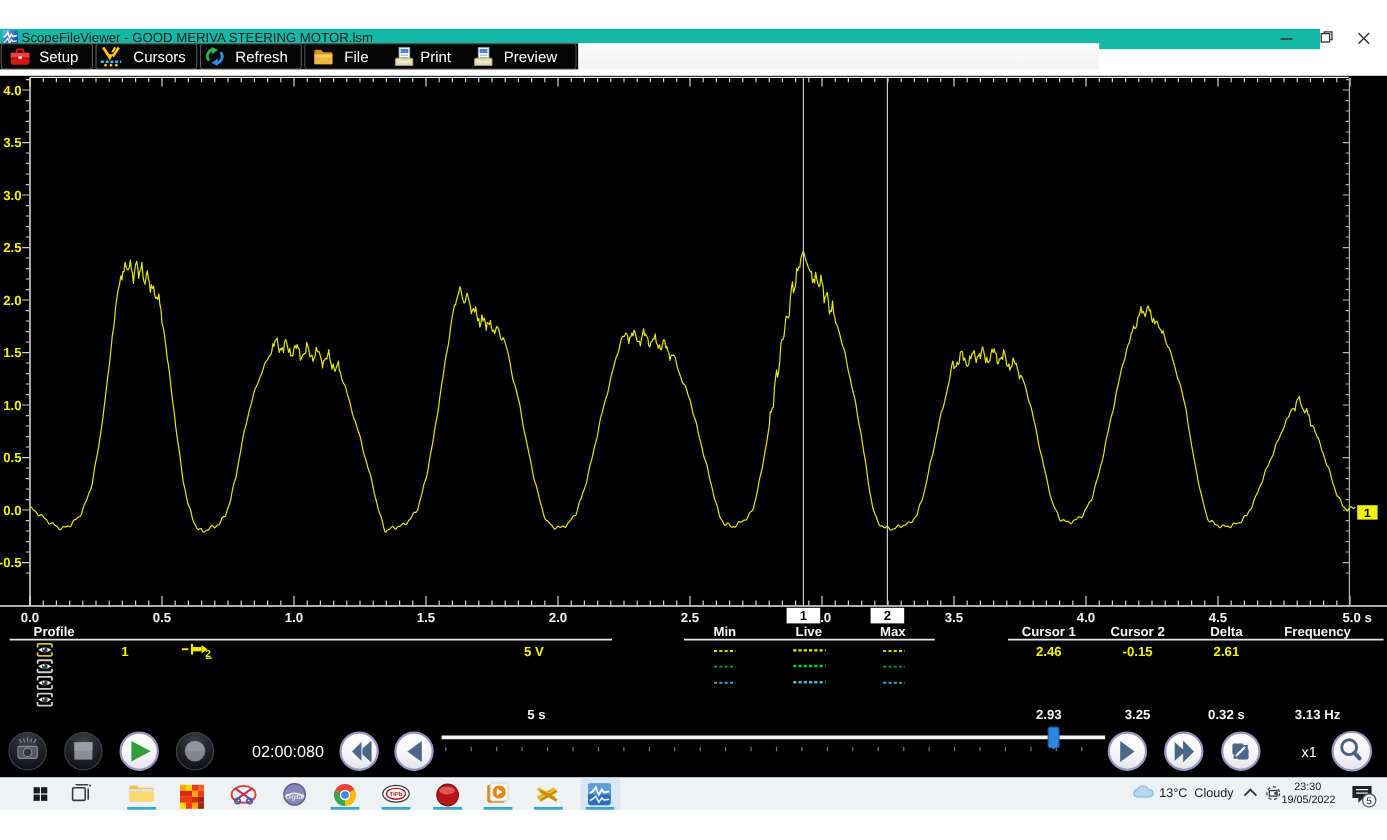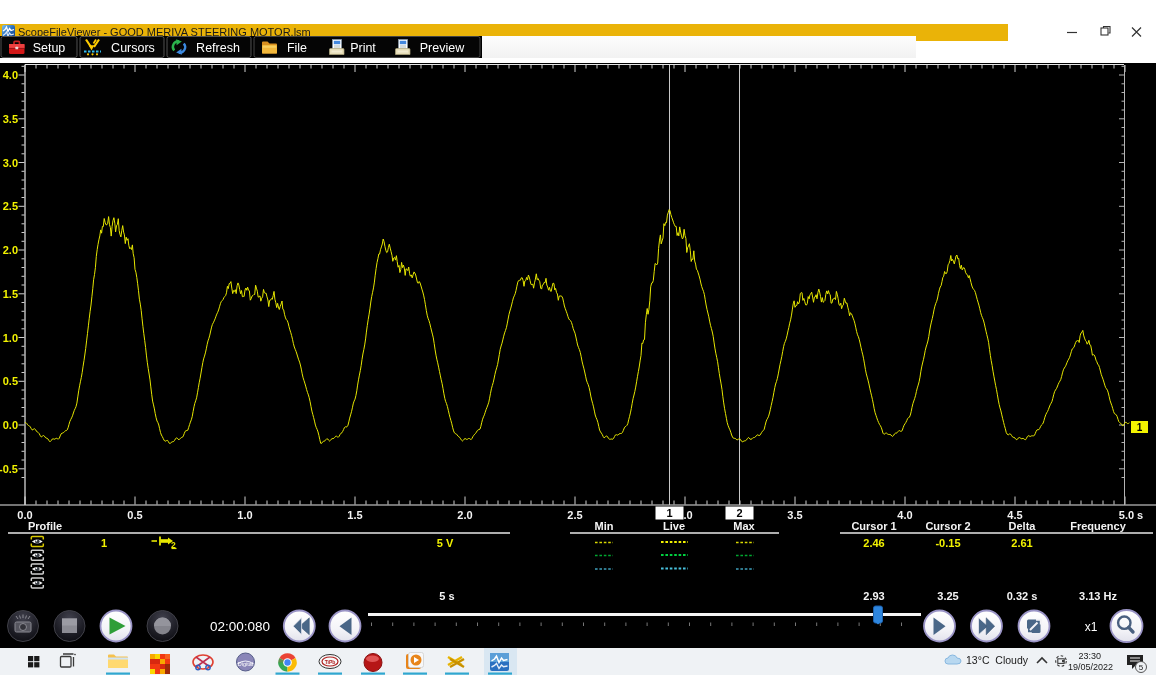--- a/index.html
+++ b/index.html
@@ -1,18 +1,18 @@
 <!DOCTYPE html>
 <html><head><meta charset="utf-8"><style>
 *{margin:0;padding:0;box-sizing:border-box}
 body{width:1156px;height:700px;background:#fff;font-family:"Liberation Sans",sans-serif;position:relative;overflow:hidden}
 .abs{position:absolute}
 </style></head><body>
 
-<div class="abs" style="left:0;top:24px;width:1008px;height:17px;background:#eab308">
+<div class="abs" style="left:0;top:24px;width:1100px;height:17px;background:#14b8a6">
  <svg class="abs" style="left:2px;top:1px" width="13" height="13" viewBox="0 0 13 13">
   <defs>
         <linearGradient id="appic" x1="0" y1="0" x2="1" y2="1">
    <stop offset="0" stop-color="#7ec3ef"></stop>
           <stop offset="0.5" stop-color="#2a6fc0"></stop>
           <stop offset="1" stop-color="#123d7d"></stop>
         </linearGradient>
       </defs>
   <rect x="0" y="0" width="13" height="13" rx="2" fill="url(#appic)"></rect>
   <polyline points="1,6 3,4.5 4.5,2 6,6.5 7.5,3.5 9,5.5 12,4.5" fill="none" stroke="#fff" stroke-width="1.3"></polyline>

